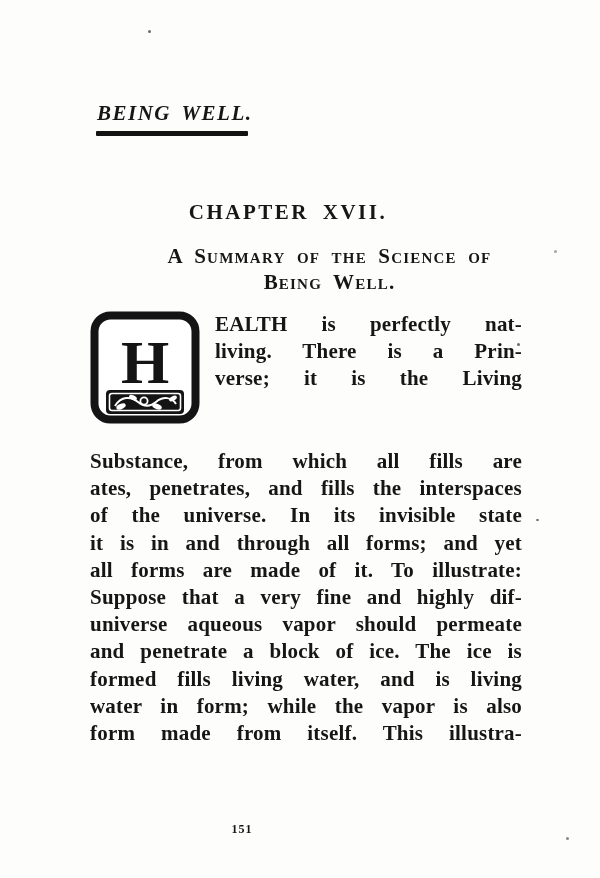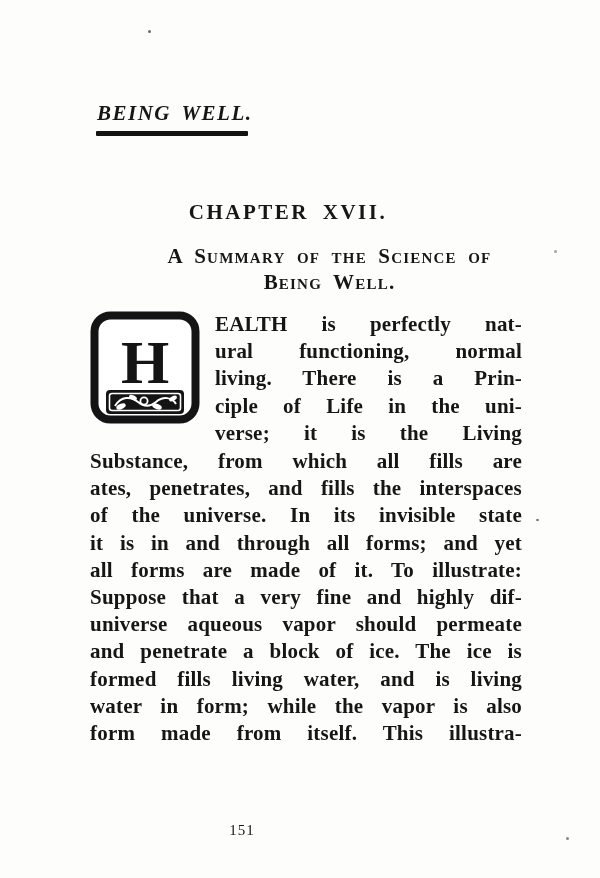--- a/index.html
+++ b/index.html
@@ -49,21 +49,21 @@
   .bline {
     text-align:justify; text-align-last:justify;
     line-height:27.2px; height:27.2px; white-space:nowrap;
     letter-spacing:0.2px;
   }
   .full-lines .bline { white-space:normal; overflow:visible; }
 
   
   .page-number {
     position:absolute; left:0; top:822px; width:484px;
-    text-align:center; font-weight:normal; font-size:15px; letter-spacing:1px;
+    text-align:center; font-weight:bold; font-size:12px; letter-spacing:1px;
   }
 
   
   .speck {
     position:absolute; background:#3a3a3a; border-radius:50%;
     width:3px; height:3px; opacity:.75;
   }
   .speck.s1 { left:148px; top:30px; }
   .speck.s2 { left:517px; top:343px; width:3px; height:3px; }
   .speck.s3 { left:536px; top:519px; width:3px; height:2px; }
@@ -93,23 +93,21 @@
         <path d="M25 95 C31 85, 41 85, 48 91 C54 96, 60 96, 66 91 C73 85, 82 86, 86 93" fill="none" stroke="#ffffff" stroke-width="2"></path>
         <circle cx="54" cy="90" r="3.6" fill="none" stroke="#ffffff" stroke-width="1.8"></circle>
         <ellipse cx="31" cy="95.5" rx="5" ry="2.6" fill="#ffffff" transform="rotate(-24 31 95.5)"></ellipse>
         <ellipse cx="67" cy="95.5" rx="5" ry="2.6" fill="#ffffff" transform="rotate(20 67 95.5)"></ellipse>
         <ellipse cx="83" cy="87.5" rx="4.2" ry="2.2" fill="#ffffff" transform="rotate(-28 83 87.5)"></ellipse>
         <ellipse cx="43" cy="86.5" rx="4.2" ry="2.2" fill="#ffffff" transform="rotate(26 43 86.5)"></ellipse>
       </svg>
 
       <div class="indent-lines">
         <div class="bline">EALTH is perfectly nat-</div>
-        <div class="bline">ural functioning, normal</div>
         <div class="bline">living.  There is a Prin-</div>
-        <div class="bline">ciple of Life in the uni-</div>
         <div class="bline">verse; it is the Living</div>
       </div>
     </div>
 
     <div class="full-lines">
       <div class="bline">Substance, from which all fills are</div>
       <div class="bline">ates, penetrates, and fills the interspaces</div>
       <div class="bline">of the universe.  In its invisible state</div>
       <div class="bline">it is in and through all forms; and yet</div>
       <div class="bline">all forms are made of it.  To illustrate:</div>

